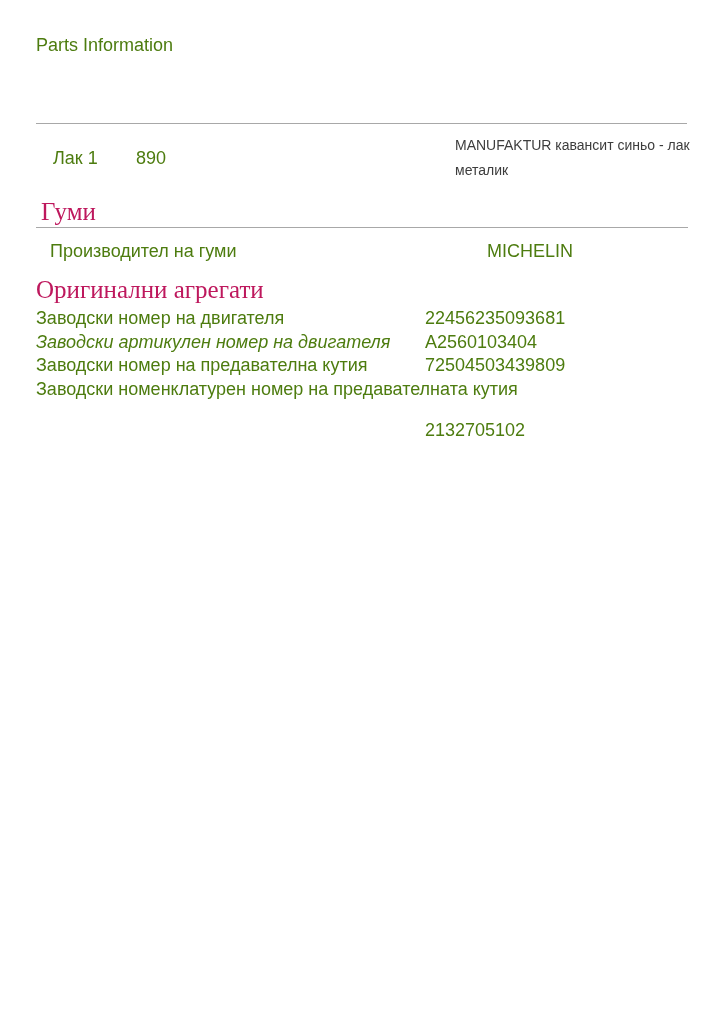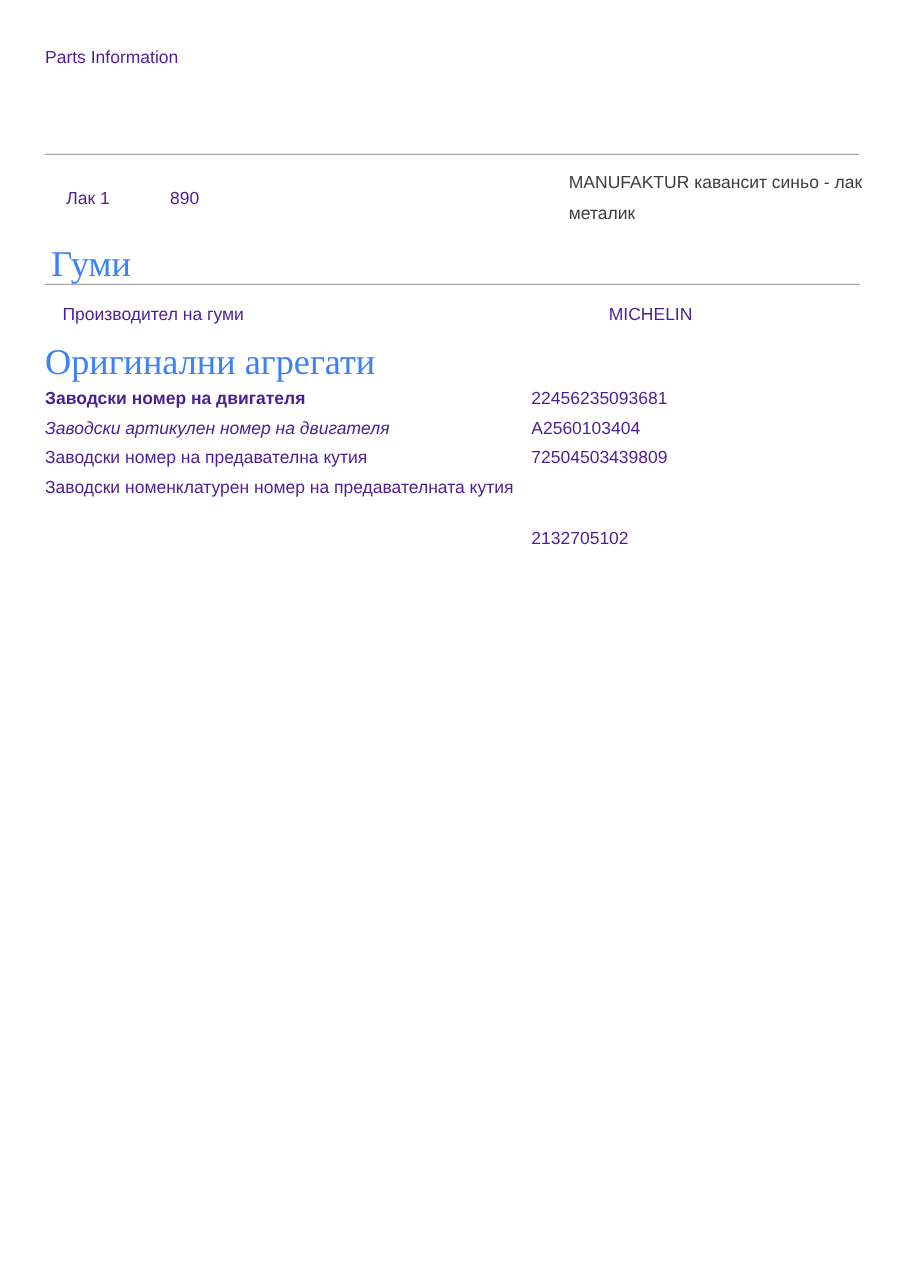--- a/index.html
+++ b/index.html
@@ -14,37 +14,37 @@
     position: relative;
     overflow: hidden;
   }
   .page {
     position: absolute;
     inset: 0;
     background: #ffffff;
   }
   .t {
     position: absolute;
-    color: #4c1d95;
-    font-size: 14px;
+    color: #4d7c0f;
+    font-size: 18px;
     line-height: 16px;
     white-space: nowrap;
   }
   .rule {
     position: absolute;
     height: 1px;
     background: #a8a8a8;
   }
   .serif-h {
     position: absolute;
     font-family: "Liberation Serif", "DejaVu Serif", serif;
-    font-size: 29px;
+    font-size: 25px;
     line-height: 26px;
     font-weight: 400;
-    color: #3b82f6;
+    color: #be185d;
     white-space: nowrap;
   }
   .desc {
     position: absolute;
     color: #3d3d3d;
     font-size: 14px;
     line-height: 25px;
     max-width: 260px;
     white-space: normal;
   }
@@ -69,21 +69,21 @@
   <div class="rule" style="left:36px; top:227px; width:652px;"></div>
 
   <div>
     <span class="t" style="left:50px; top:243px;">Производител на гуми</span>
     <span class="t" style="left:487px; top:243px;">MICHELIN</span>
   </div>
 
   <div class="serif-h" style="left:36px; top:277px;">Оригинални агрегати</div>
 
   <div>
-    <span class="t" style="left:36px; top:310px;font-weight:bold;">Заводски номер на двигателя</span>
+    <span class="t" style="left:36px; top:310px;">Заводски номер на двигателя</span>
     <span class="t" style="left:425px; top:310px;">22456235093681</span>
   </div>
 
   <div>
     <span class="t" style="left:36px; top:334px;font-style:italic;">Заводски артикулен номер на двигателя</span>
     <span class="t" style="left:425px; top:334px;">A2560103404</span>
   </div>
 
   <div>
     <span class="t" style="left:36px; top:357px;">Заводски номер на предавателна кутия</span>

